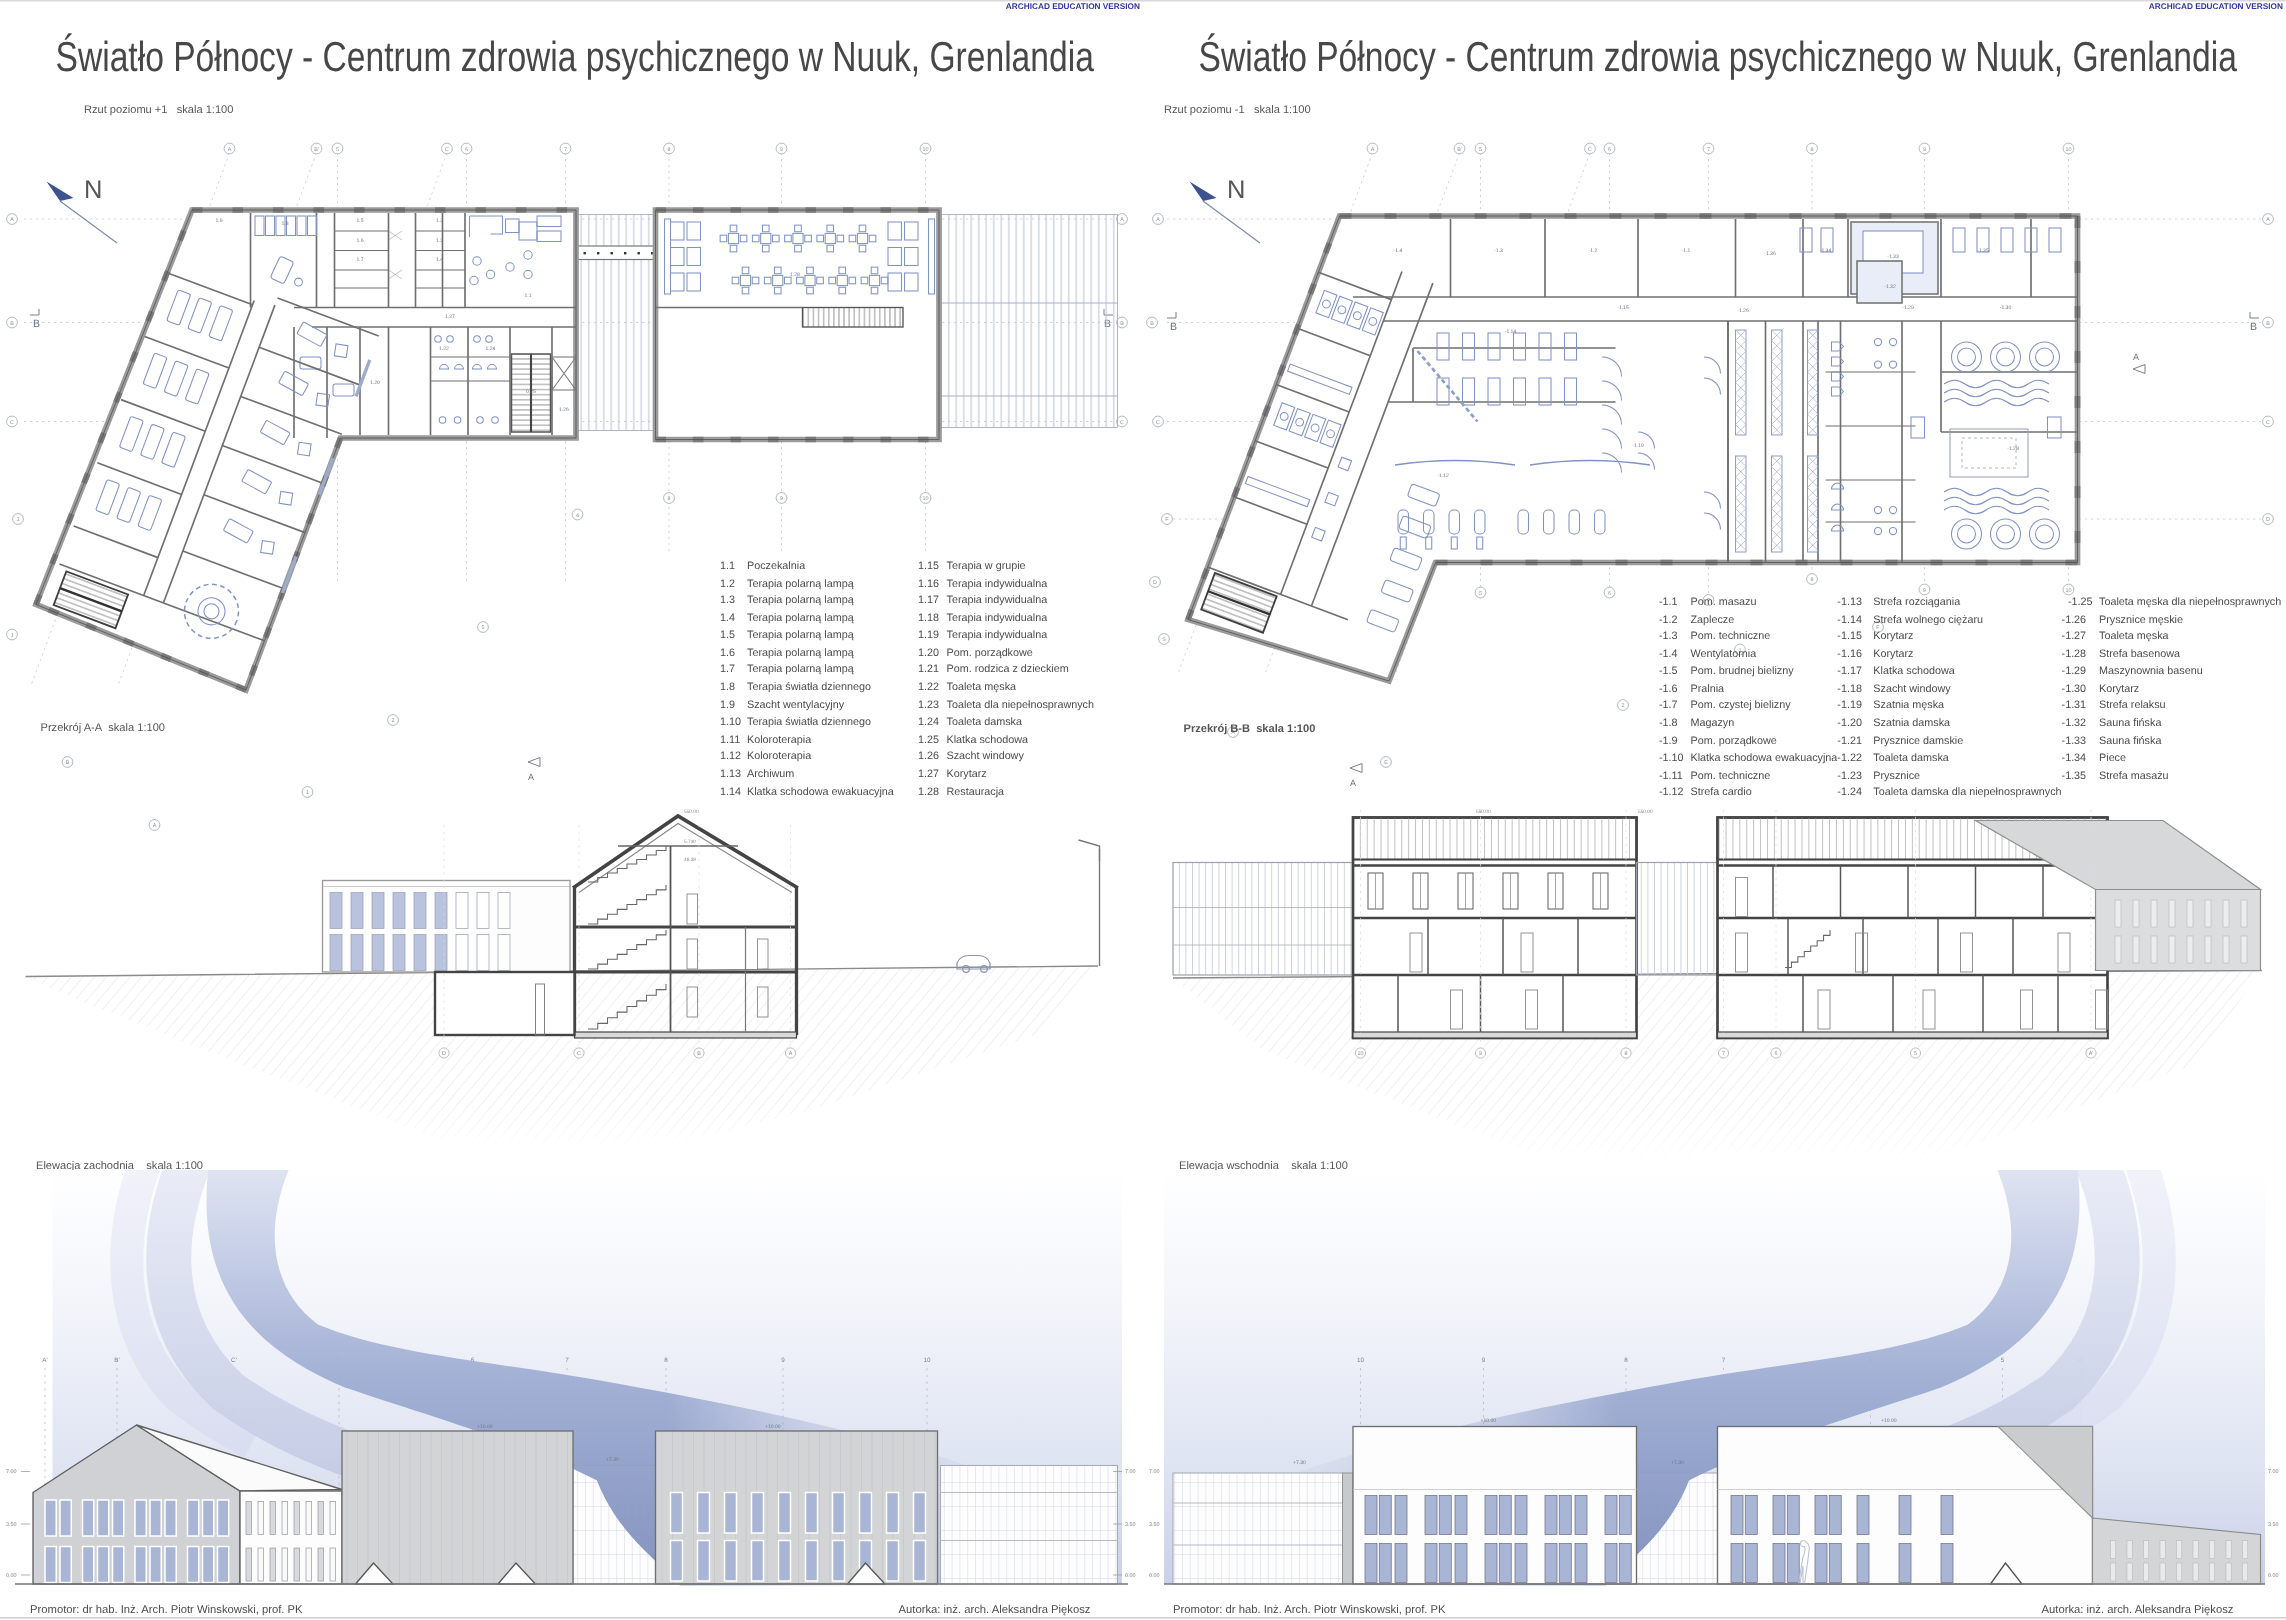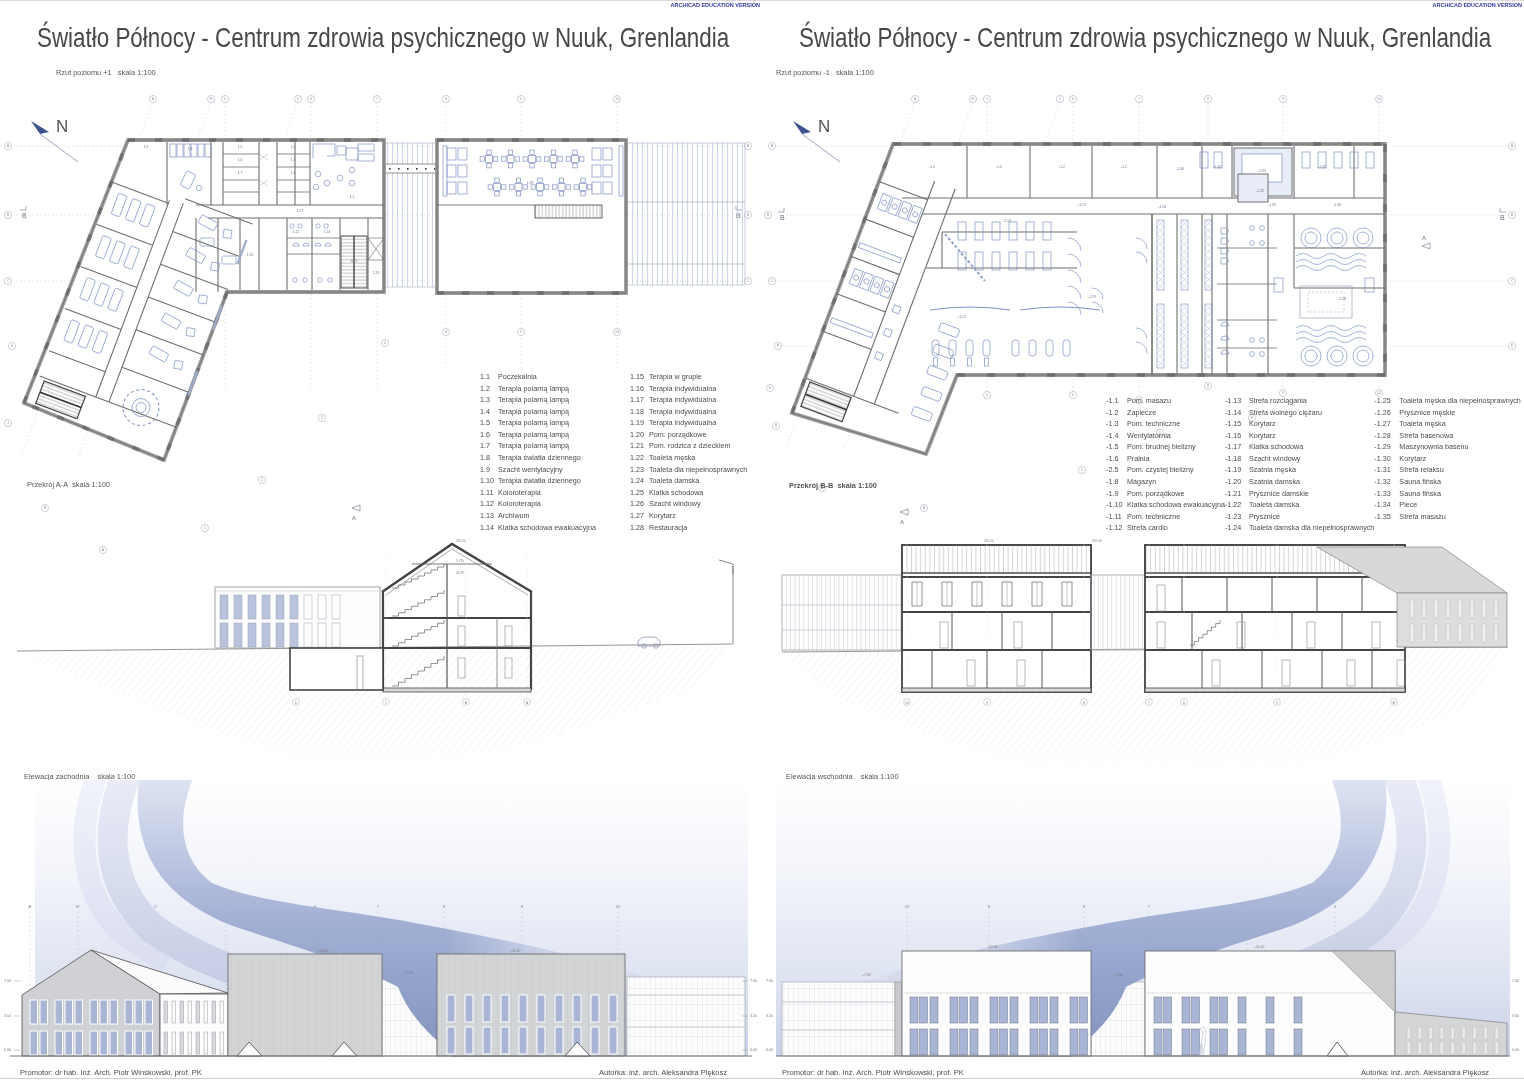--- a/index.html
+++ b/index.html
@@ -366,21 +366,21 @@
 <text x="56" y="44" font-size="17" fill="#555">N</text>
 </g>
 </svg>
 </div>
 
 <div class="abs leg" style="left:480px;top:371px;">
 <table class="leg" style="border-collapse:collapse;">
       <tbody>
 <tr>
           <td style="width:18px;">1.1</td>
-          <td style="width:132px;">Poczekalnia</td>
+          <td style="width:114px;">Poczekalnia</td>
           <td style="width:19px;">1.15</td>
           <td>Terapia w grupie</td>
         </tr>
 <tr>
           <td>1.2</td>
           <td>Terapia polarną lampą</td>
           <td>1.16</td>
           <td>Terapia indywidualna</td>
         </tr>
 <tr>
@@ -1130,21 +1130,21 @@
 </div>
 
 <div class="abs leg" id="legR" style="left:1106px;top:395px;font-size:6.9px;">
 <table class="leg" style="border-collapse:collapse;">
       <tbody>
 <tr>
           <td style="width:21px;">-1.1</td>
           <td style="width:97px;">Pom. masazu</td>
           <td style="width:24px;">-1.13</td>
           <td style="width:117px;">Strefa rozciągania</td>
-          <td style="width:25px;">-1.25</td>
+          <td style="width:25px;text-align:center;">-1.25</td>
           <td>Toaleta męska dla niepełnosprawnych</td>
         </tr>
 <tr>
           <td>-1.2</td>
           <td>Zaplecze</td>
           <td>-1.14</td>
           <td>Strefa wolnego ciężaru</td>
           <td>-1.26</td>
           <td>Prysznice męskie</td>
         </tr>
@@ -1174,21 +1174,21 @@
         </tr>
 <tr>
           <td>-1.6</td>
           <td>Pralnia</td>
           <td>-1.18</td>
           <td>Szacht windowy</td>
           <td>-1.30</td>
           <td>Korytarz</td>
         </tr>
 <tr>
-          <td>-2.5</td>
+          <td>-1.7</td>
           <td>Pom. czystej bielizny</td>
           <td>-1.19</td>
           <td>Szatnia męska</td>
           <td>-1.31</td>
           <td>Strefa relaksu</td>
         </tr>
 <tr>
           <td>-1.8</td>
           <td>Magazyn</td>
           <td>-1.20</td>

